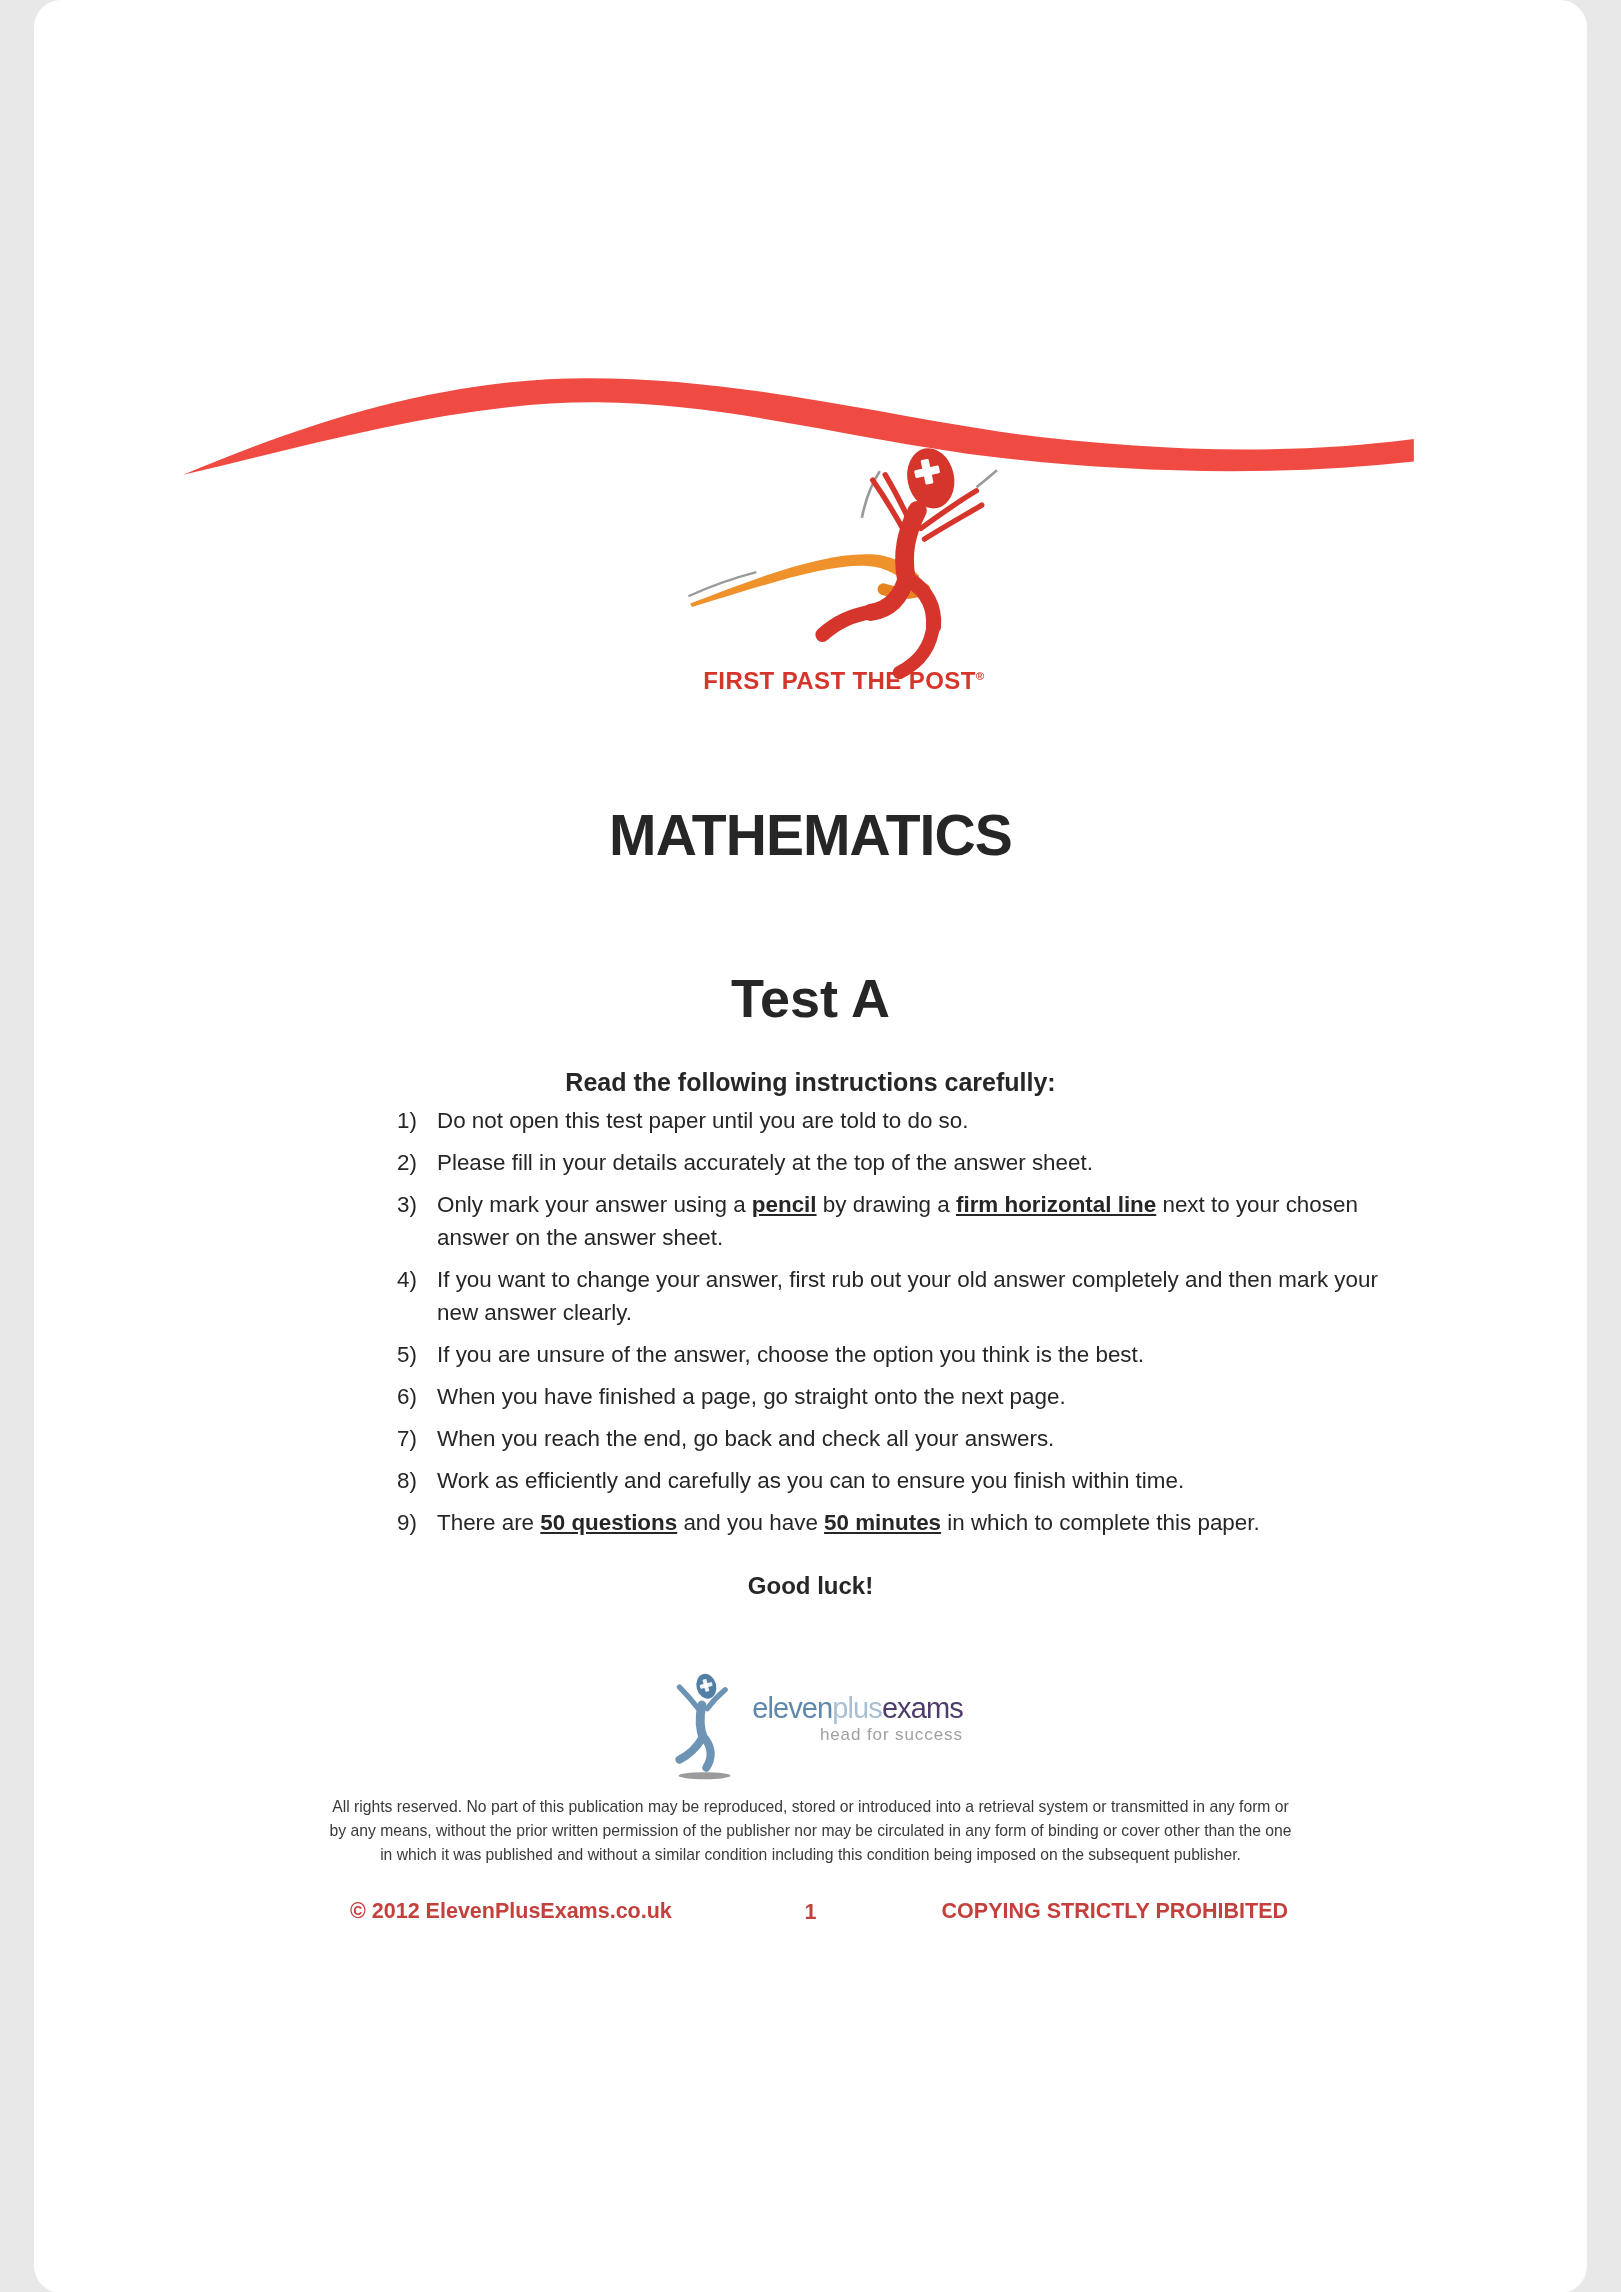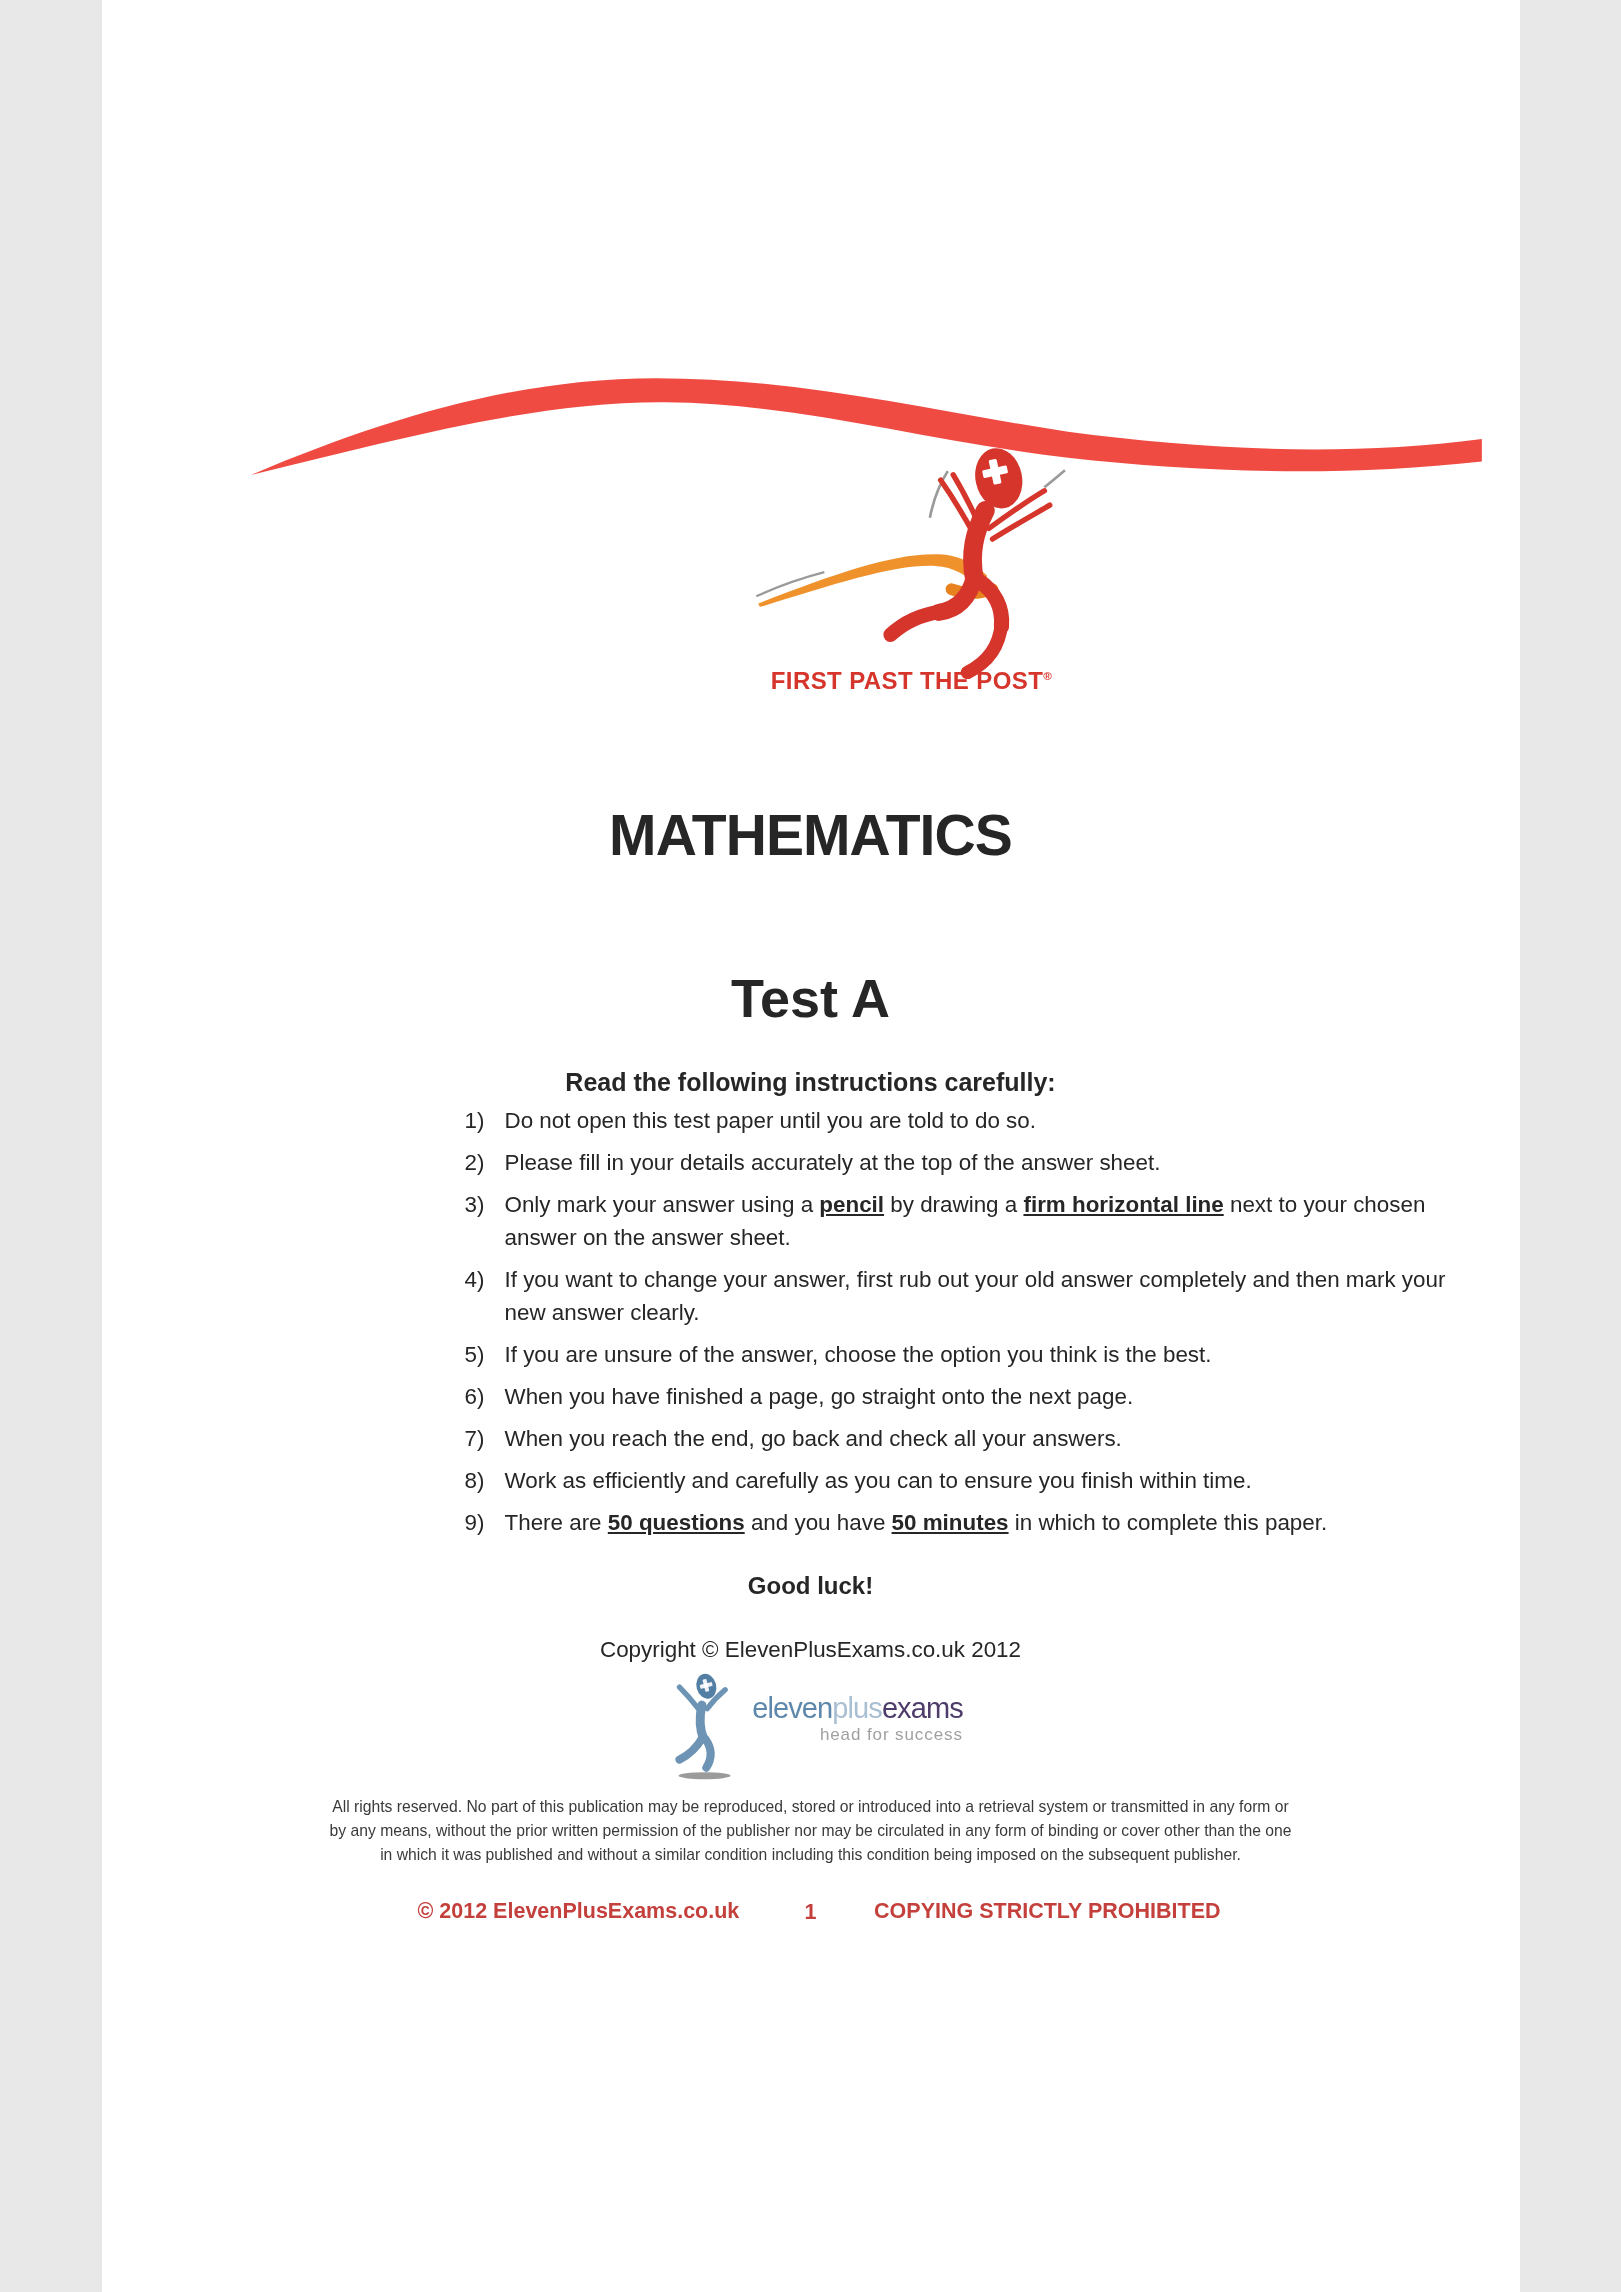--- a/index.html
+++ b/index.html
@@ -1,18 +1,18 @@
 <!DOCTYPE html>
 <html style="--fptp-red: #d6352b; --fptp-caption-red: #d43a31; --swoosh-red: #f04b42; --ribbon-orange: #f0922c; --ribbon-orange-dark: #e8821e; --accent-gray: #9a9a9a; --epe-blue-figure: #6d94b4; --epe-blue-head: #527fa3; --epe-blue-text: #5e87ac; --epe-lightblue: #a9bfd2; --epe-purple: #4e3d6a; --epe-gray: #a0a0a0; --footer-red: #c4403c; --text-color: #262626;font-size:14.3px"><head>
 <meta charset="utf-8">
 <style>
   html,body{margin:0;padding:0;background:#e8e8e8;}
   .page{
-    position:relative;width:1418px;height:2293px;background:#fff;
-    font-family:"Liberation Sans", sans-serif;color:#262626;overflow:hidden;margin:0 auto;
+    position:relative;width:1553px;height:2293px;background:#fff;
+    font-family:"Liberation Sans", sans-serif;color:#262626;overflow:hidden;margin:0 auto;border-radius:27px;
   }
   .abs-center{position:absolute;left:0;right:0;text-align:center;}
 
   
   .swoosh{position:absolute;top:369px;left:142px;width:1245px;height:115px;}
 
   
   .fptp{position:absolute;top:435px;left:649px;width:322px;text-align:center;}
   .fptp svg{display:block;}
   .fptp-caption{
@@ -150,21 +150,20 @@
         <span class="txt">Work as efficiently and carefully as you can to ensure you finish within time.</span>
       </li>
       <li>
         <span class="num">9)</span>
         <span class="txt">There are <b>50 questions</b> and you have <b>50 minutes</b> in which to complete this paper.</span>
       </li>
     </ol>
 
   <div class="abs-center good-luck">Good luck!</div>
 
-  <div class="abs-center copyright">Copyright © ElevenPlusExams.co.uk 2012</div>
 
   <div class="epe">
     <svg width="94" height="111" viewBox="0 0 105 124" aria-hidden="true">
 
       <ellipse cx="52" cy="117" rx="29" ry="4" fill="#8a8a8a" opacity="0.85"></ellipse>
 
       <path d="M 45 42 C 38 33, 31 25, 24 18" style="stroke:var(--epe-blue-figure,#6d94b4)" stroke-width="6" fill="none" stroke-linecap="round"></path>
       <path d="M 55 42 C 61 34, 68 27, 75 21" style="stroke:var(--epe-blue-figure,#6d94b4)" stroke-width="6" fill="none" stroke-linecap="round"></path>
 
       <path d="M 49 38 C 46 52, 46 64, 51 76" style="stroke:var(--epe-blue-figure,#6d94b4)" stroke-width="10" fill="none" stroke-linecap="round"></path>

